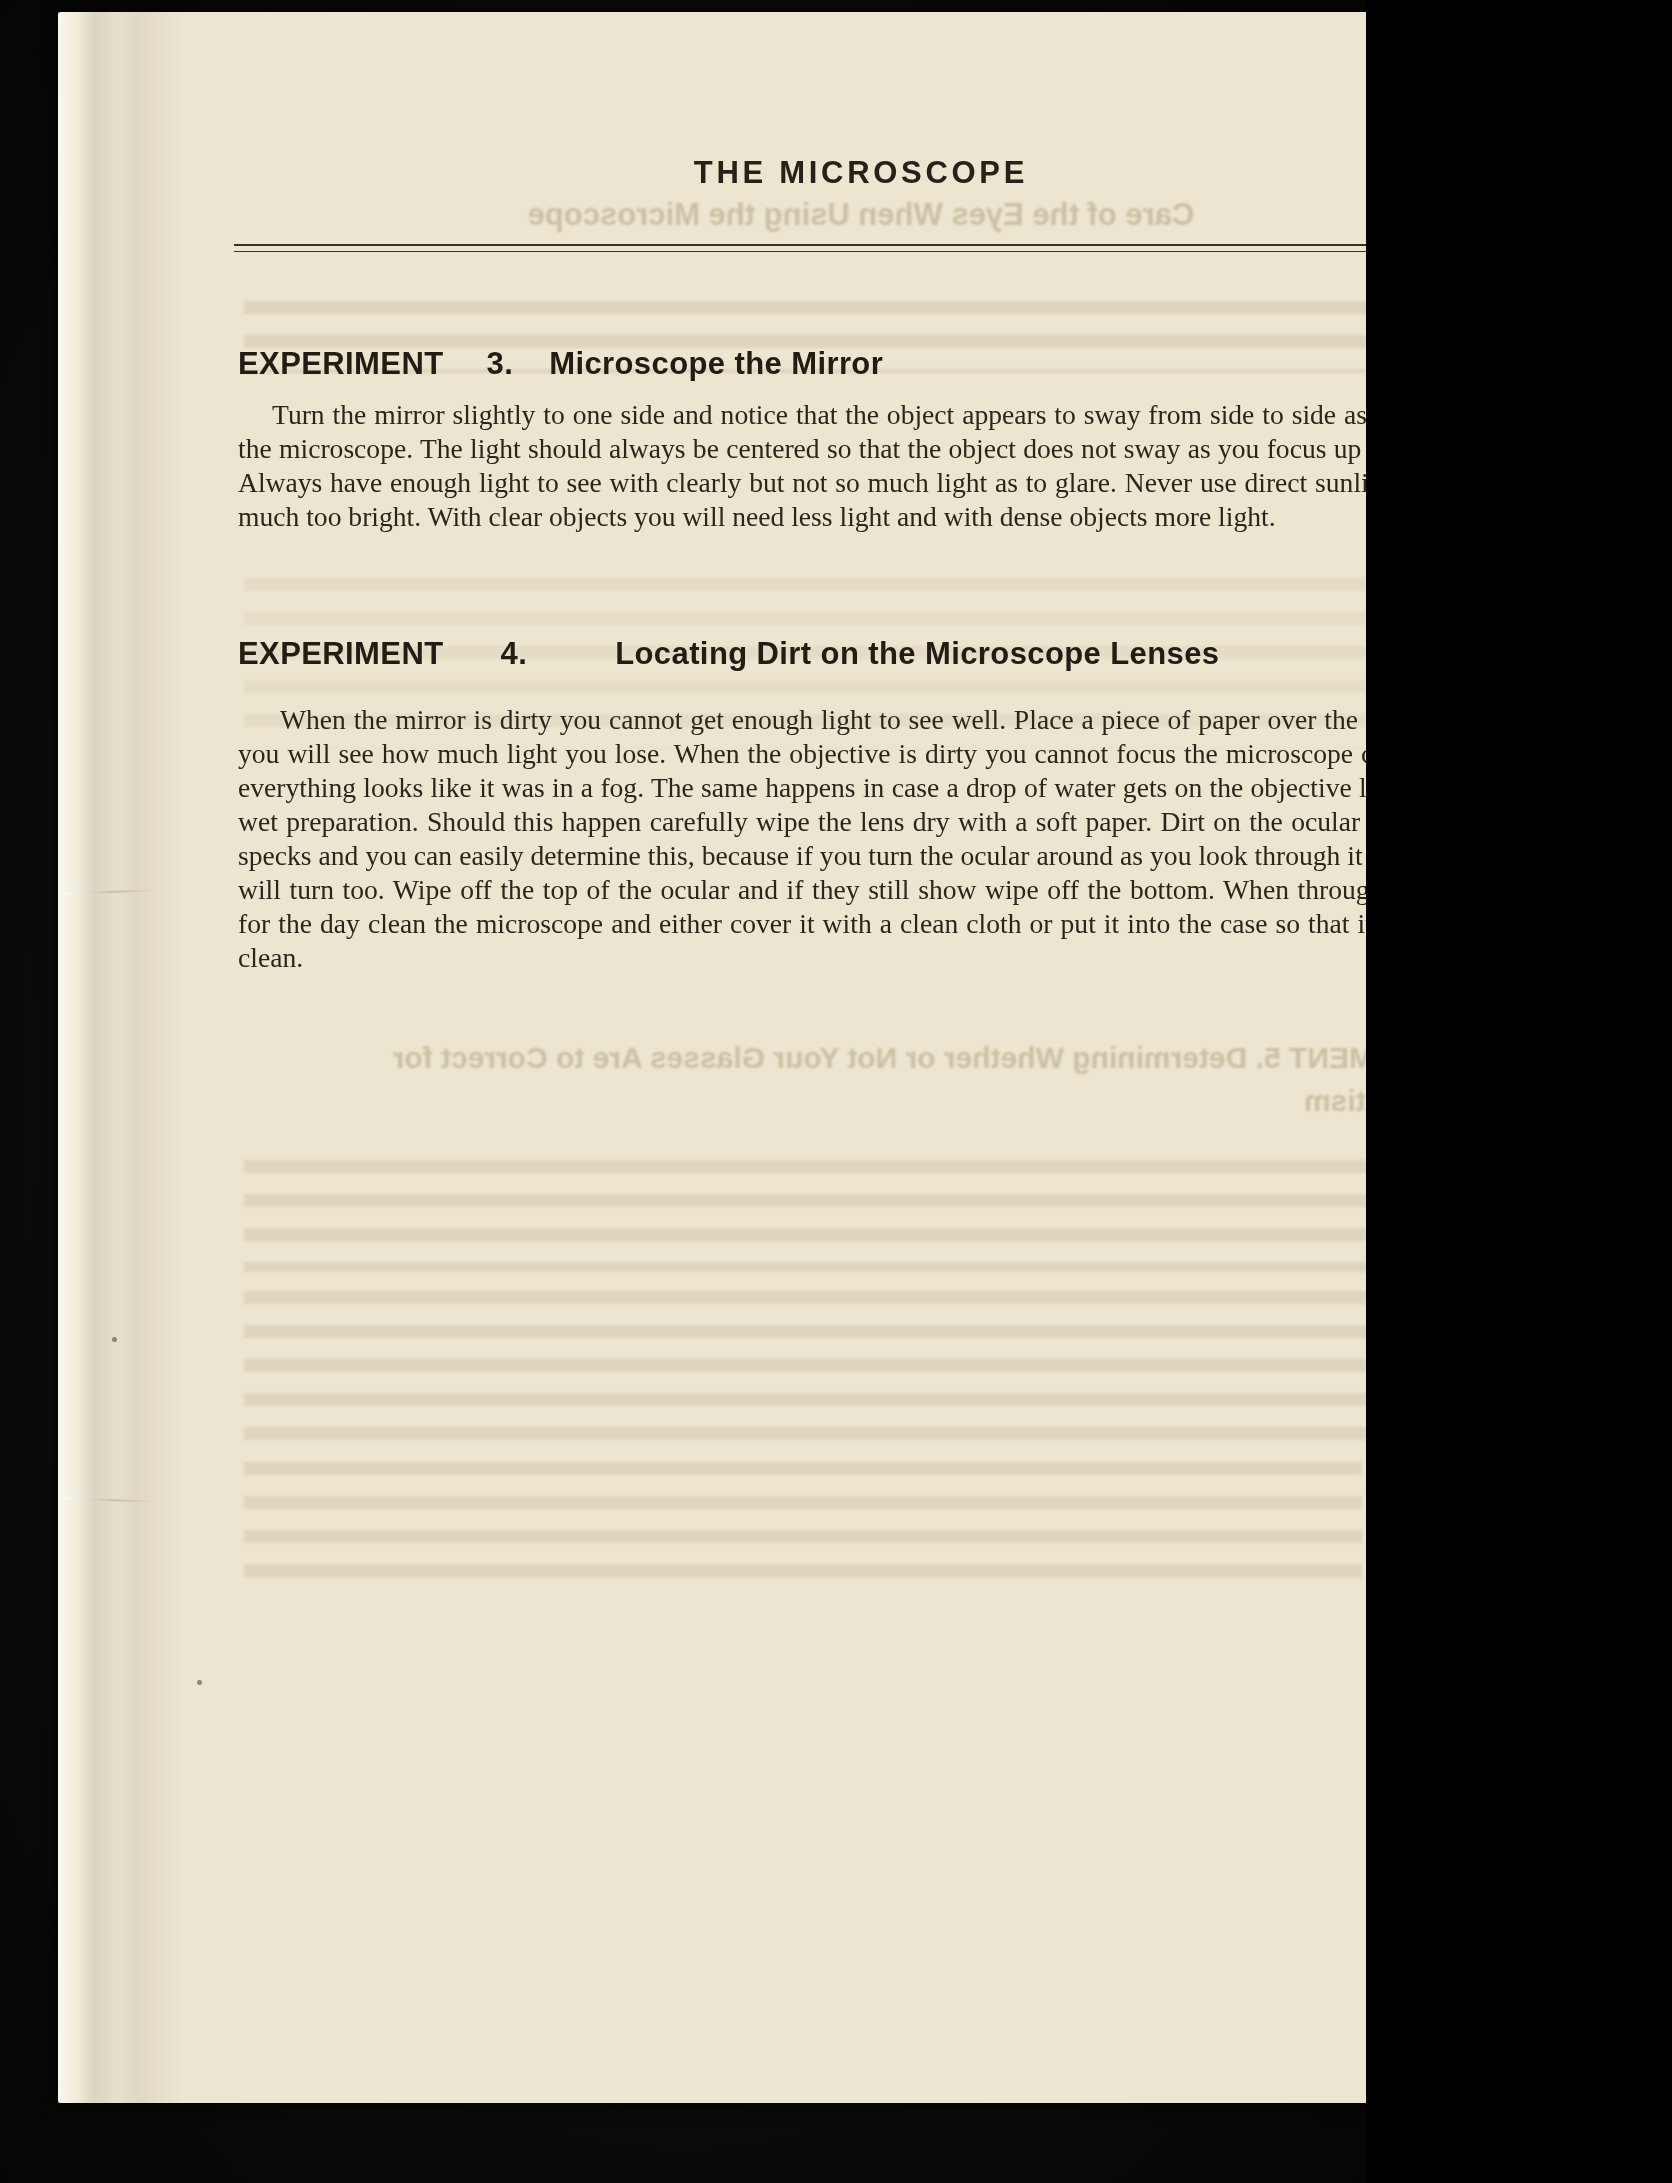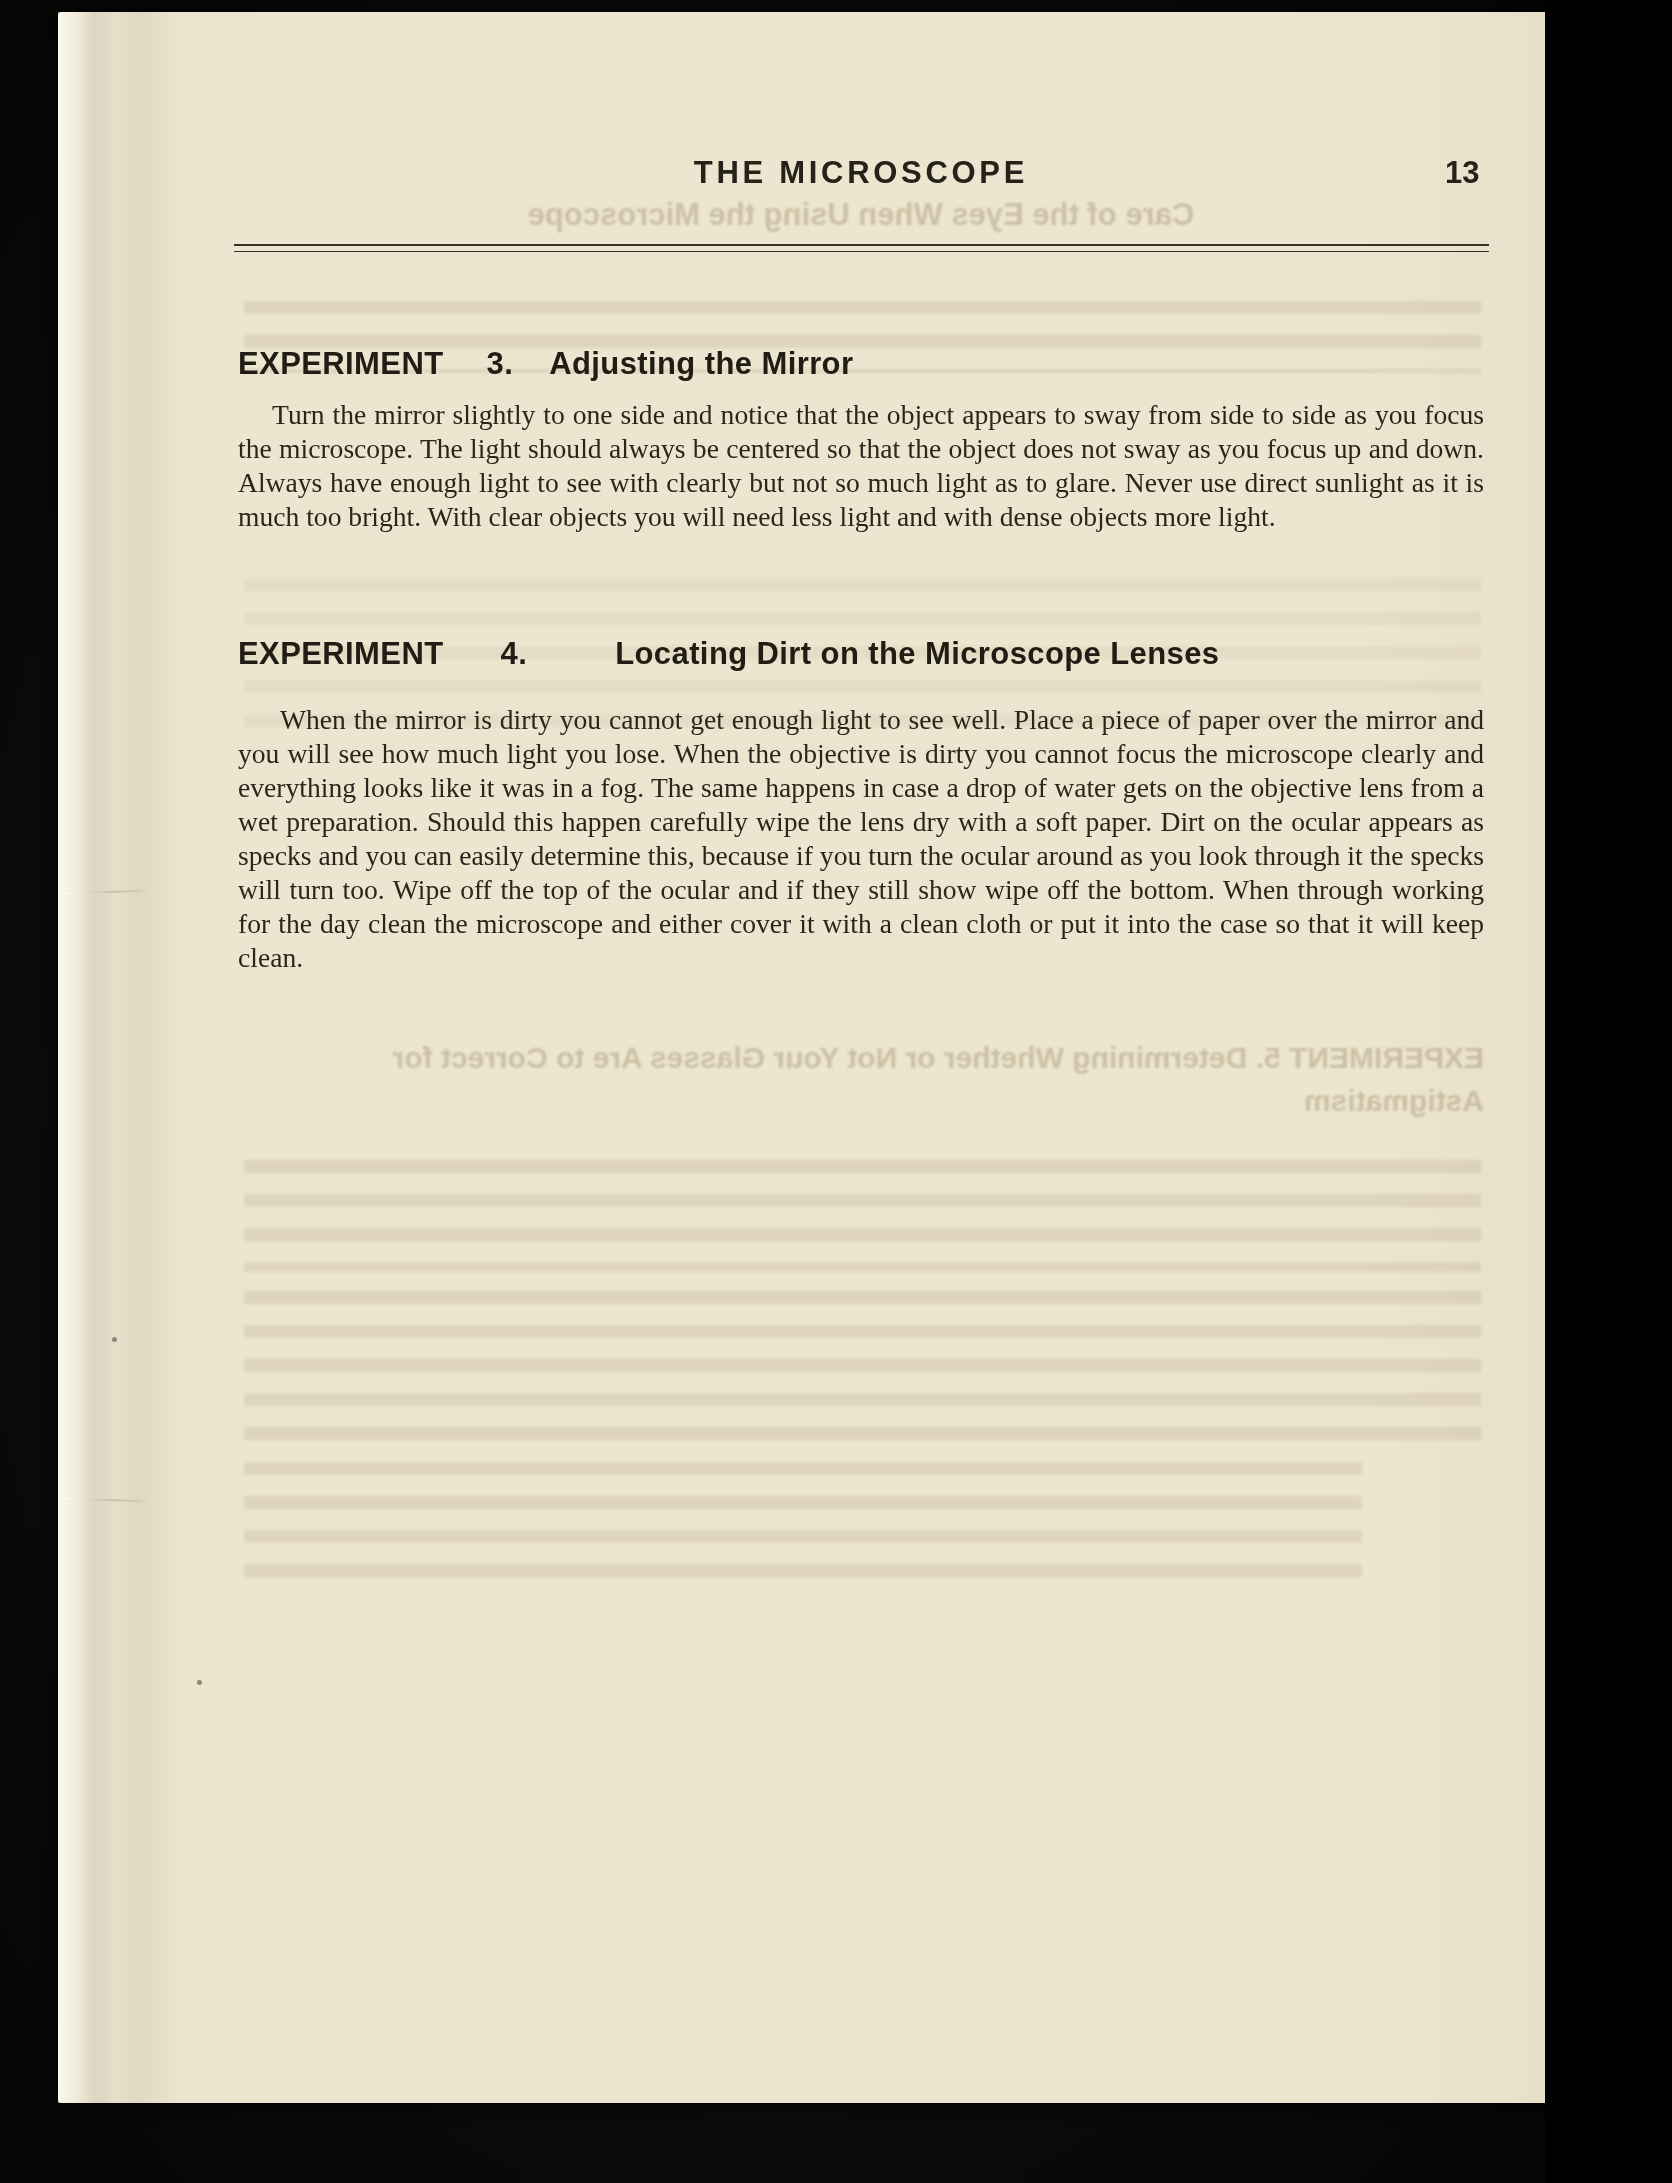--- a/index.html
+++ b/index.html
@@ -2,21 +2,21 @@
 <html style="font-size:12px"><head>
 <meta charset="utf-8">
 <style>
   html, body {
     margin: 0;
     padding: 0;
     background: #000;
   }
   .scan {
     position: relative;
-    width: 1545px;
+    width: 1366px;
     height: 2183px;
     background:
       radial-gradient(ellipse at 50% 50%, #121210 0%, #0a0a08 70%, #050504 100%);
     overflow: hidden;
     font-family: "Liberation Serif", serif;
   }
   
   .paper {
     position: absolute;
     left: 58px;
@@ -202,21 +202,21 @@
 
       <div class="header-row">
         <div class="running-title">THE MICROSCOPE</div>
         <div class="folio">13</div>
       </div>
 
       <div class="double-rule"></div>
 
       <div class="experiment e3">
         <div class="exp-heading">
-          <span class="exp-label">EXPERIMENT</span><span class="exp-number">3.</span><span class="exp-title">Adjusting the Mirror</span>
+          <span class="exp-label">EXPERIMENT</span><span class="exp-number">3.</span><span class="exp-title">Microscope the Mirror</span>
         </div>
         <div class="exp-body">Turn the mirror slightly to one side and notice that the object appears to sway from side to side as you focus the microscope. The light should always be centered so that the object does not sway as you focus up and down. Always have enough light to see with clearly but not so much light as to glare. Never use direct sunlight as it is much too bright. With clear objects you will need less light and with dense objects more light.</div>
       </div>
 
       <div class="experiment e4">
         <div class="exp-heading">
           <span class="exp-label">EXPERIMENT</span><span class="exp-number">4.</span><span class="exp-title">Locating Dirt on the Microscope Lenses</span>
         </div>
         <div class="exp-body">When the mirror is dirty you cannot get enough light to see well. Place a piece of paper over the mirror and you will see how much light you lose. When the objective is dirty you cannot focus the microscope clearly and everything looks like it was in a fog. The same happens in case a drop of water gets on the objective lens from a wet preparation. Should this happen carefully wipe the lens dry with a soft paper. Dirt on the ocular appears as specks and you can easily determine this, because if you turn the ocular around as you look through it the specks will turn too. Wipe off the top of the ocular and if they still show wipe off the bottom. When through working for the day clean the microscope and either cover it with a clean cloth or put it into the case so that it will keep clean.</div>
       </div>

